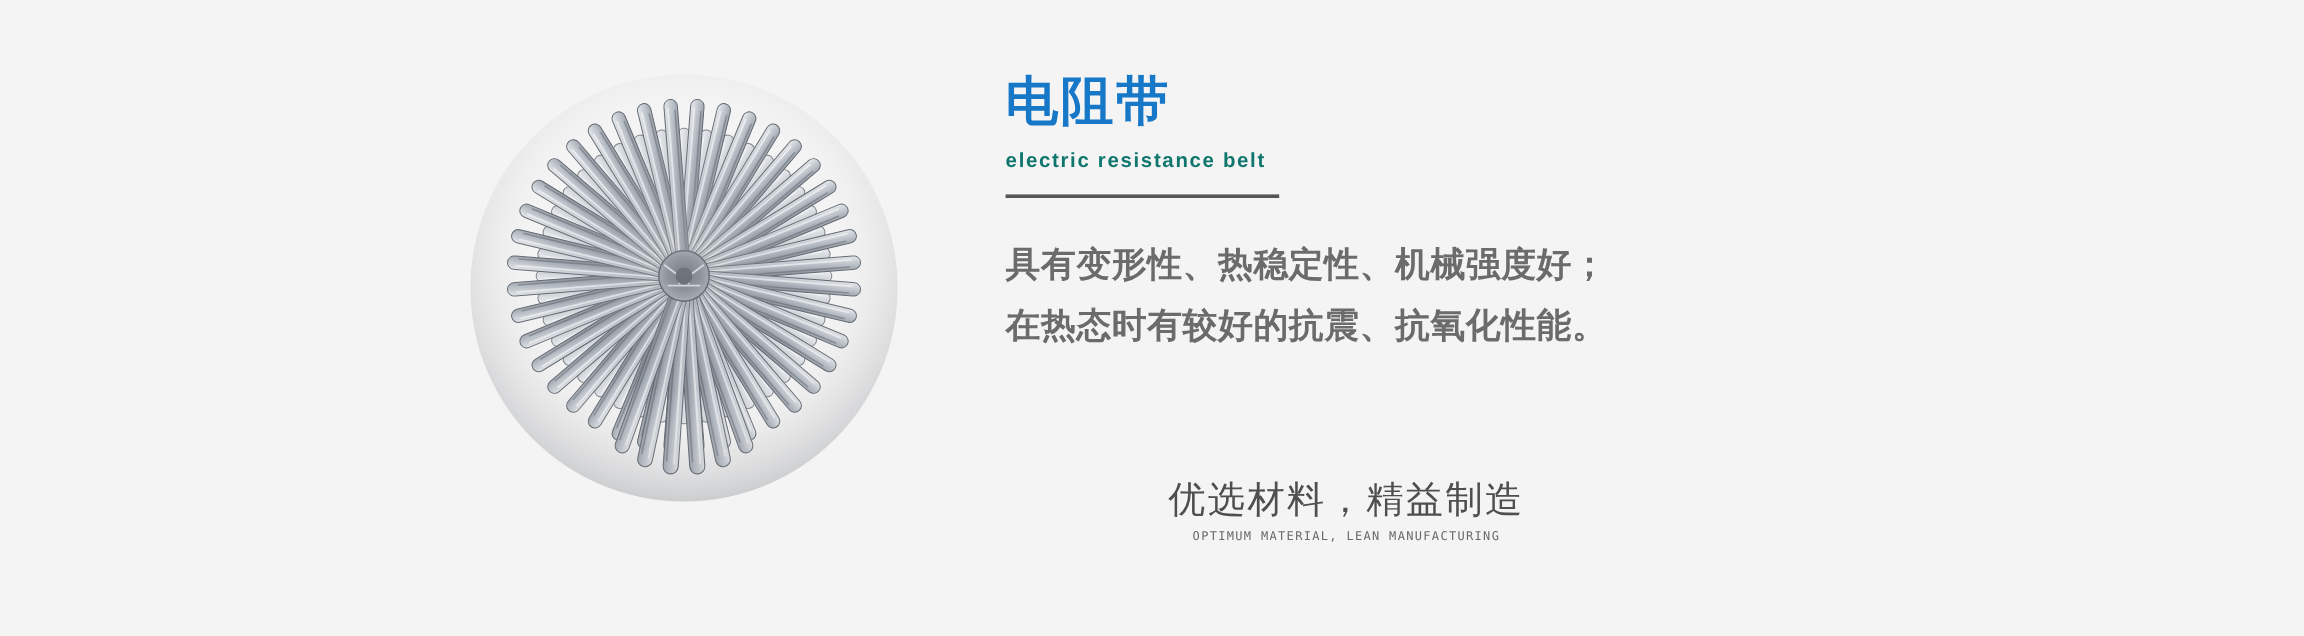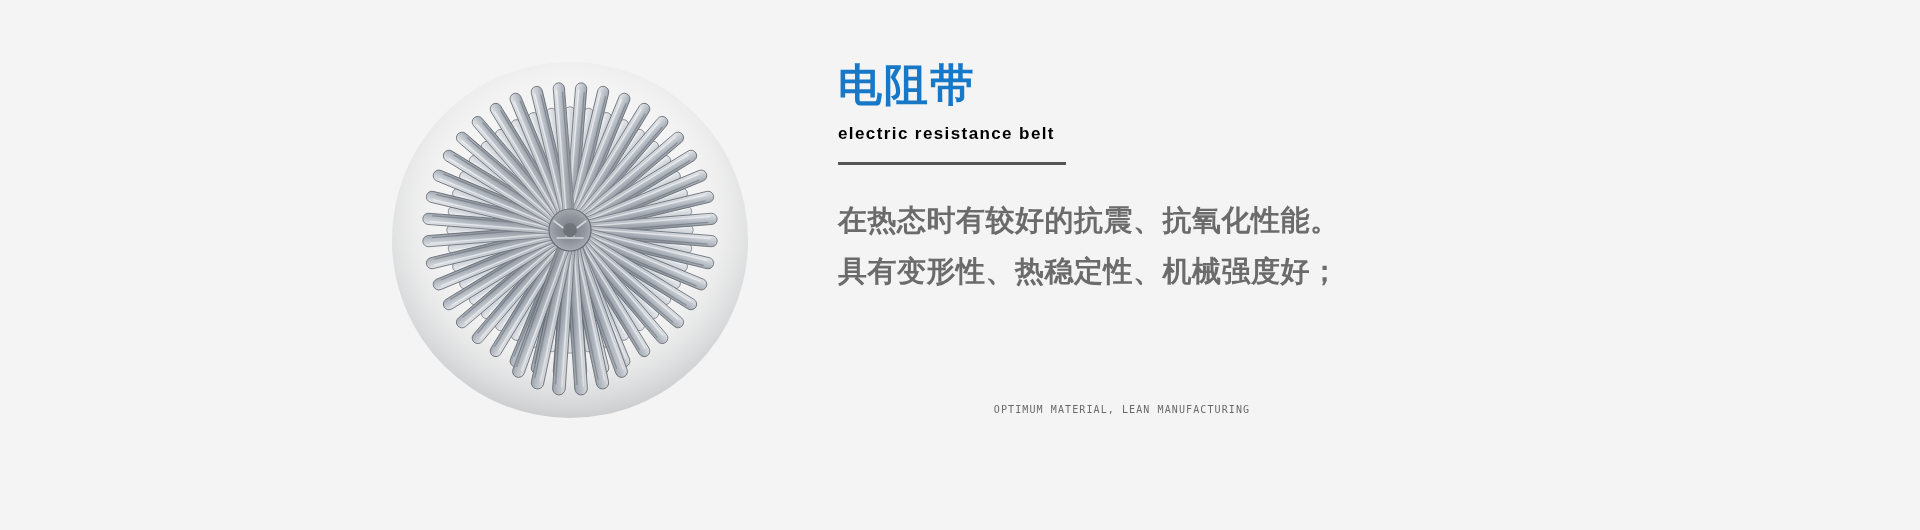--- a/index.html
+++ b/index.html
@@ -53,21 +53,21 @@
     color: #1878c8;
     letter-spacing: 2px;
     margin: 0;
     white-space: nowrap;
   }
 
   .title-en {
     font-family: "Liberation Sans", "DejaVu Sans", sans-serif;
     font-size: 17px;
     font-weight: bold;
-    color: #000000;
+    color: #0f766e;
     letter-spacing: 1.4px;
     margin: 6px 0 0 0;
     white-space: nowrap;
   }
 
   .divider {
     width: 228px;
     height: 3px;
     background: #555555;
     margin-top: 18px;
@@ -259,22 +259,23 @@
         <circle cx="0" cy="10" r="178" fill="url(#gShade)"></circle>
       </g>
     </svg>
   </div>
 
   <div class="text-col">
     <h1 class="title-cn">电阻带</h1>
     <div class="title-en">electric resistance belt</div>
     <div class="divider"></div>
     <div class="desc">
+      <div class="desc-line">具有变形性、热稳定性、机械强度好；</div>
       <div class="desc-line">在热态时有较好的抗震、抗氧化性能。</div>
-      <div class="desc-line">具有变形性、热稳定性、机械强度好；</div>
     </div>
   </div>
 
   <div class="slogan">
+    <div class="slogan-cn">优选材料，精益制造</div>
     <div class="slogan-en">OPTIMUM MATERIAL, LEAN MANUFACTURING</div>
   </div>
 
 </div>
 
 </body></html>

